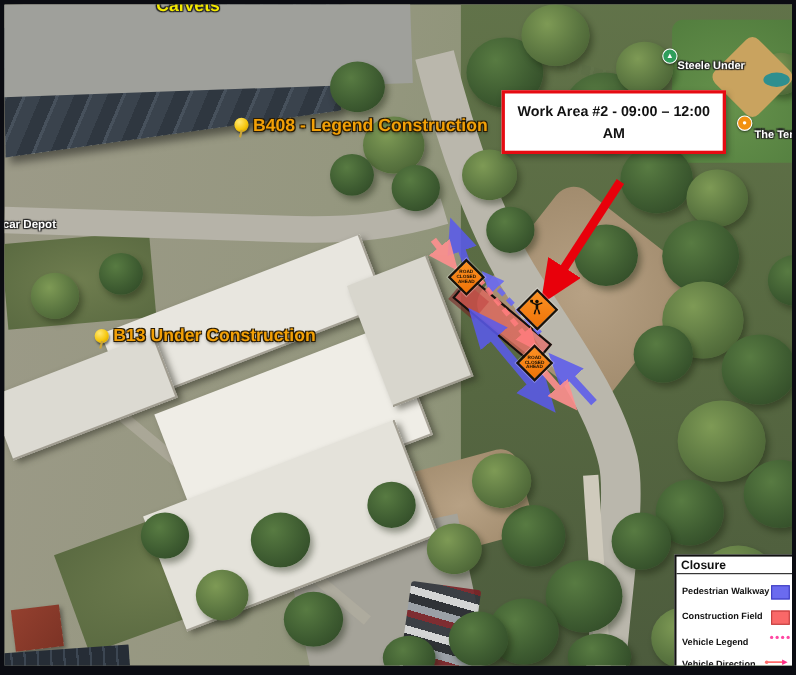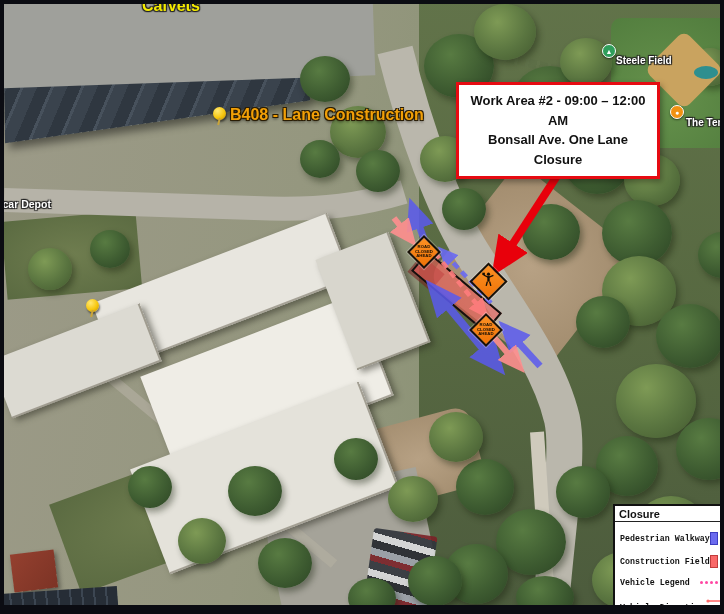--- a/index.html
+++ b/index.html
@@ -80,22 +80,22 @@
   .callout { left:452px; top:78px; width:204px; z-index:11; background:#fff;
     border:3px solid #e60b12; padding:6px 4px 7px; text-align:center;
     box-shadow:2px 3px 6px rgba(0,0,0,.35); }
   .callout div { font-size:13px; font-weight:bold; color:#111; line-height:1.5; }
 
   
   .legend { left:609px; top:500px; width:112px; z-index:12; background:#fff;
     border:2px solid #111; padding:0 0 6px 0; }
   .legend-title { font-size:11px; font-weight:bold; color:#111; padding:2px 4px 1px;
     border-bottom:1.5px solid #222; }
-  .legend-row { display:flex; align-items:center; justify-content:space-between;
-    padding:0 5px; margin-top:10px;font-family:Liberation Mono, monospace; }
+  .legend-row { display:flex; align-items:flex-start; justify-content:space-between;
+    padding:0 5px; margin-top:10px; }
   .legend-label { font-size:8.3px; font-weight:bold; color:#111; white-space:nowrap; }
   .sw-rect { width:17px; height:13px; }
   .sw-blue { background:#6b6bef; border:1px solid #3d3dc0; }
   .sw-red { background:#f96868; border:1px solid #c03c3c; }
   .sw-dots { display:flex; gap:2px; }
   .sw-dots i { width:3px; height:3px; border-radius:50%; background:#ff47a3; }
 </style>
 </head>
 <body>
 
@@ -233,33 +233,33 @@
         <line x1="8" y1="6" x2="3.4" y2="3.8" stroke="#140e05" stroke-width="1.2"></line>
         <line x1="8" y1="6" x2="12.6" y2="4.2" stroke="#140e05" stroke-width="1.2"></line>
         <rect x="2.2" y="1.6" width="2.4" height="2.2" fill="#140e05"></rect>
         <line x1="6.9" y1="10" x2="5.8" y2="14" stroke="#140e05" stroke-width="1.3"></line>
         <line x1="9.1" y1="10" x2="10.2" y2="14" stroke="#140e05" stroke-width="1.3"></line>
       </svg>
     </div>
   </div>
 
   <div class="pushpin" style="left:209px; top:103px;"></div>
-  <div class="pin-label" style="left:226px; top:102px; font-size:16px;">B408 - Lane Construction</div>
+  <div class="pin-label" style="left:226px; top:102px; font-size:16px;">B408 - Legend Construction</div>
   <div class="pushpin" style="left:82px; top:295px;"></div>
+  <div class="pin-label" style="left:99px; top:293px; font-size:16px;">B13 Under Construction</div>
 
   <div class="place-label calvets" style="left:138px; top:-7px;">CalVets</div>
   <div class="g-pin" style="left:598px; top:40px; width:14px; height:14px; background:#2f9e5b; border:1.5px solid #fff;">▲</div>
-  <div class="place-label" style="left:612px; top:51px; font-size:10px;">Steele Field</div>
+  <div class="place-label" style="left:612px; top:51px; font-size:10px;">Steele Under</div>
   <div class="g-pin" style="left:666px; top:101px; width:14px; height:14px; background:#f29111; border:1.5px solid #fff;">●</div>
   <div class="place-label" style="left:682px; top:113px; font-size:10px;">The Ten</div>
   <div class="place-label" style="left:-5px; top:194px; font-size:10.5px;">tcar Depot</div>
 
   <div class="abs callout">
     <div>Work Area #2 - 09:00 – 12:00 AM</div>
-    <div>Bonsall Ave. One Lane Closure</div>
   </div>
 
   <div class="abs legend">
     <div class="legend-title">Closure</div>
     <div class="legend-row">
       <span class="legend-label">Pedestrian Walkway</span>
       <span class="sw-rect sw-blue"></span>
     </div>
     <div class="legend-row">
       <span class="legend-label">Construction Field</span>

